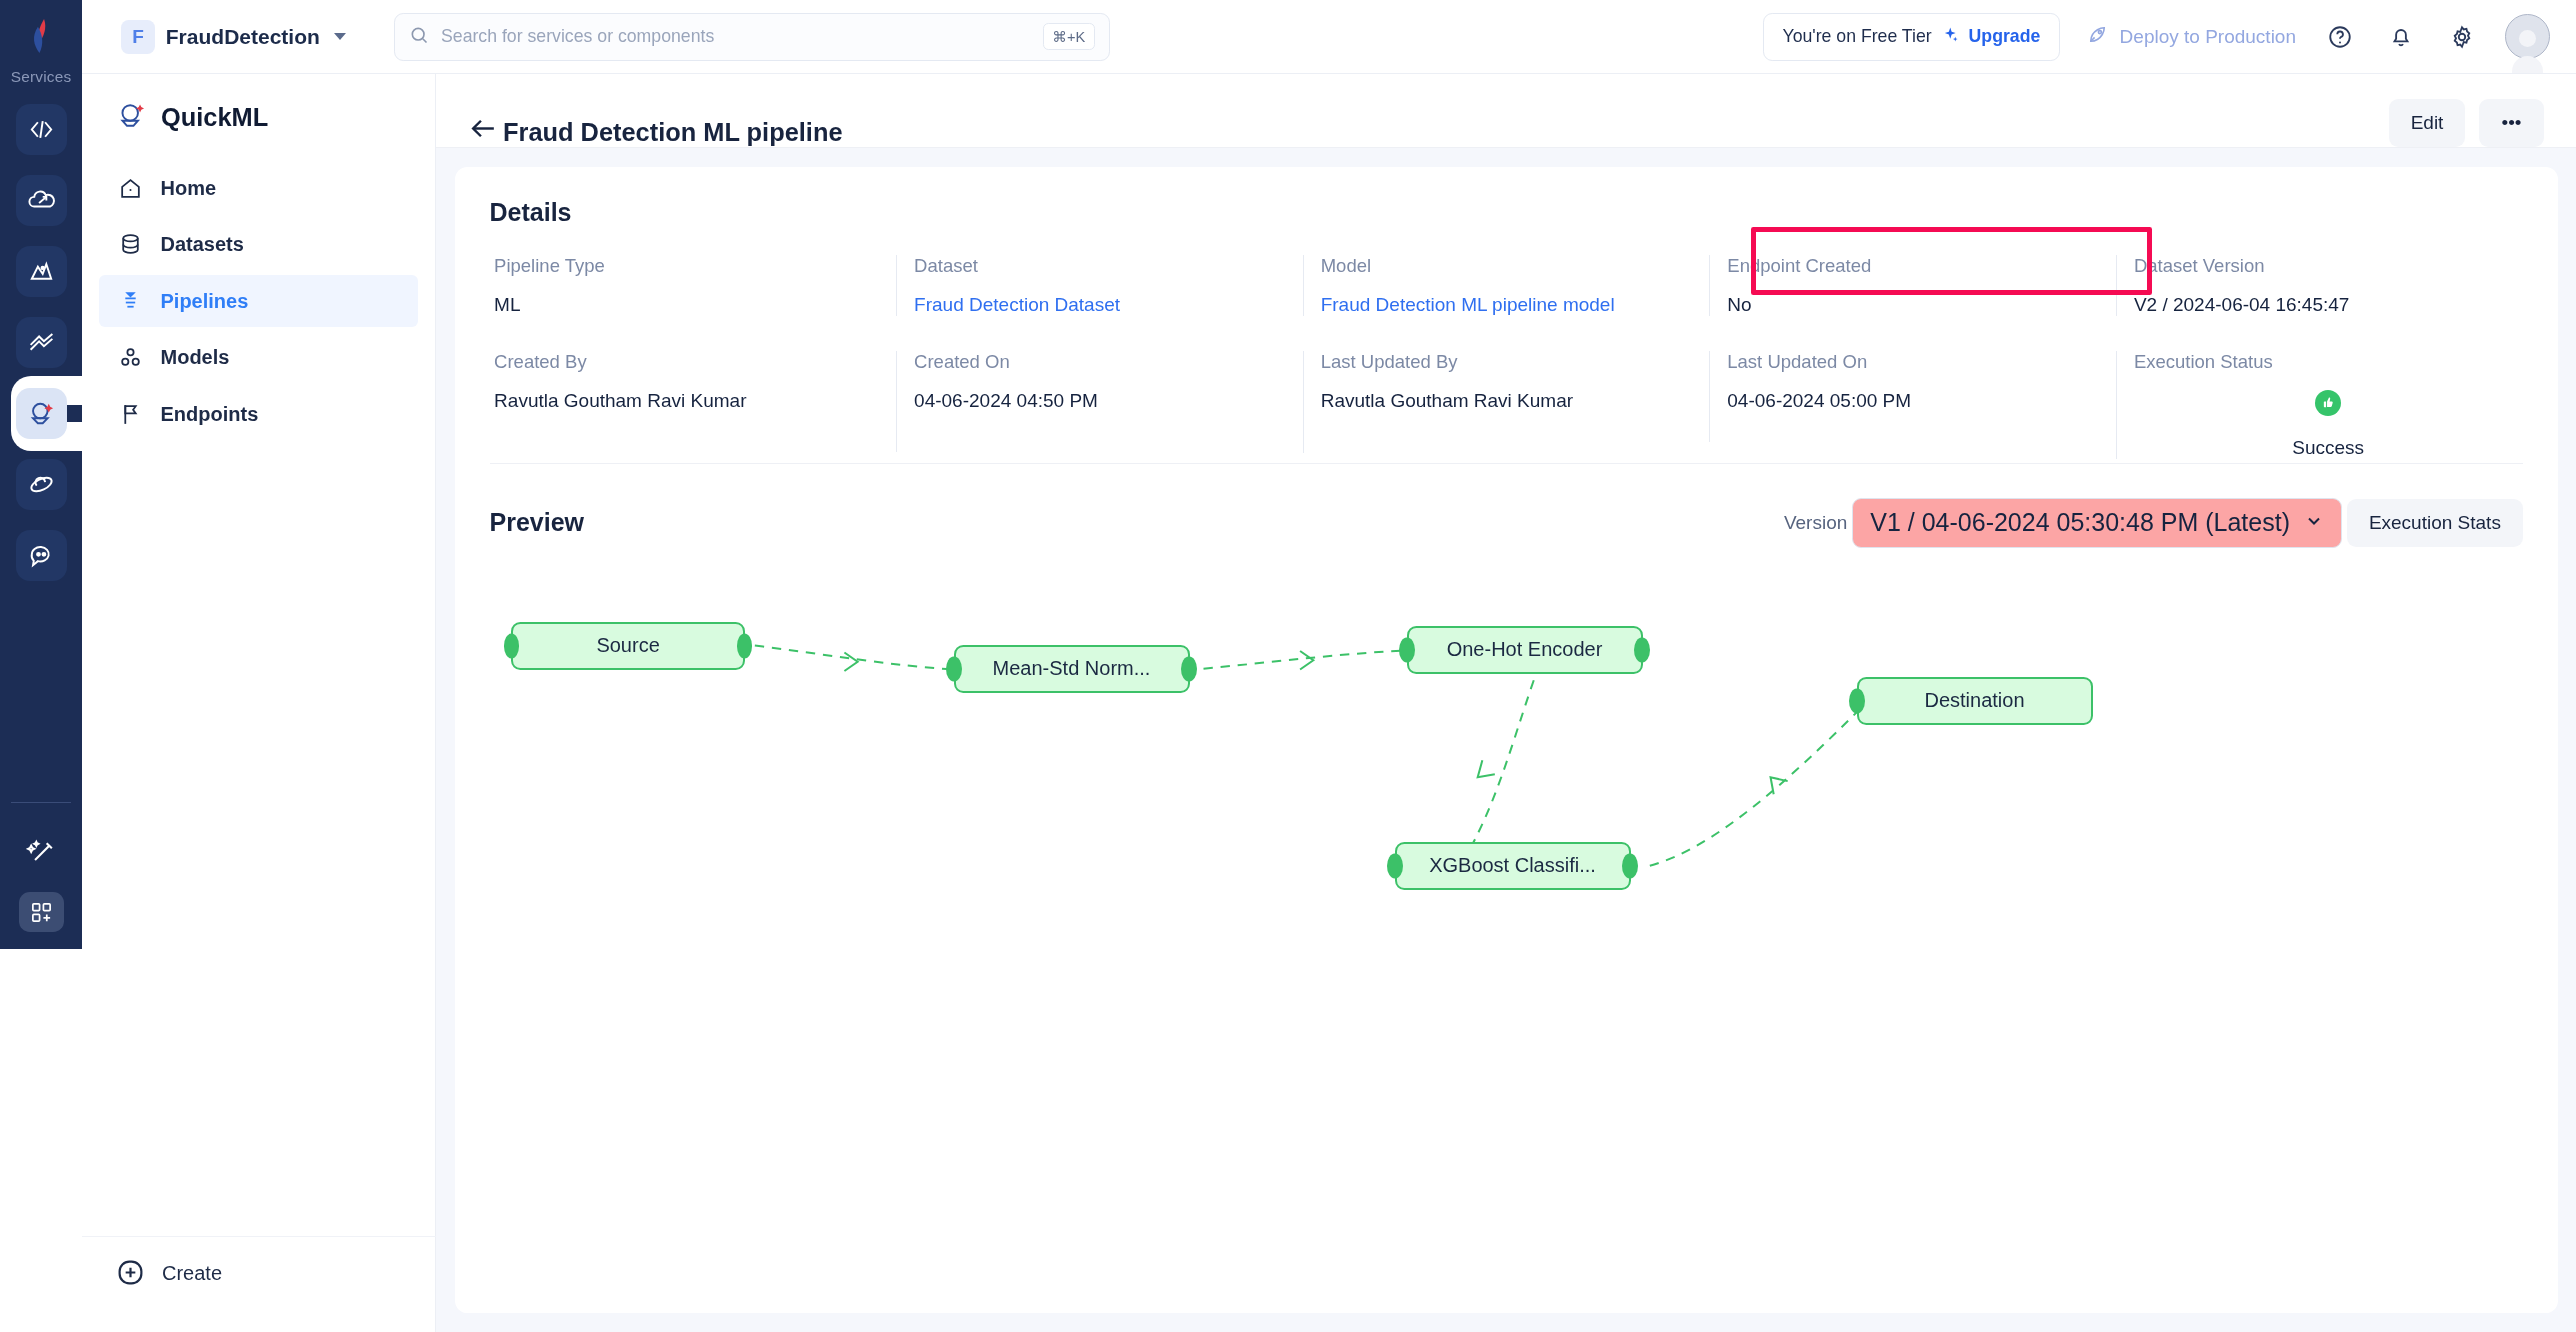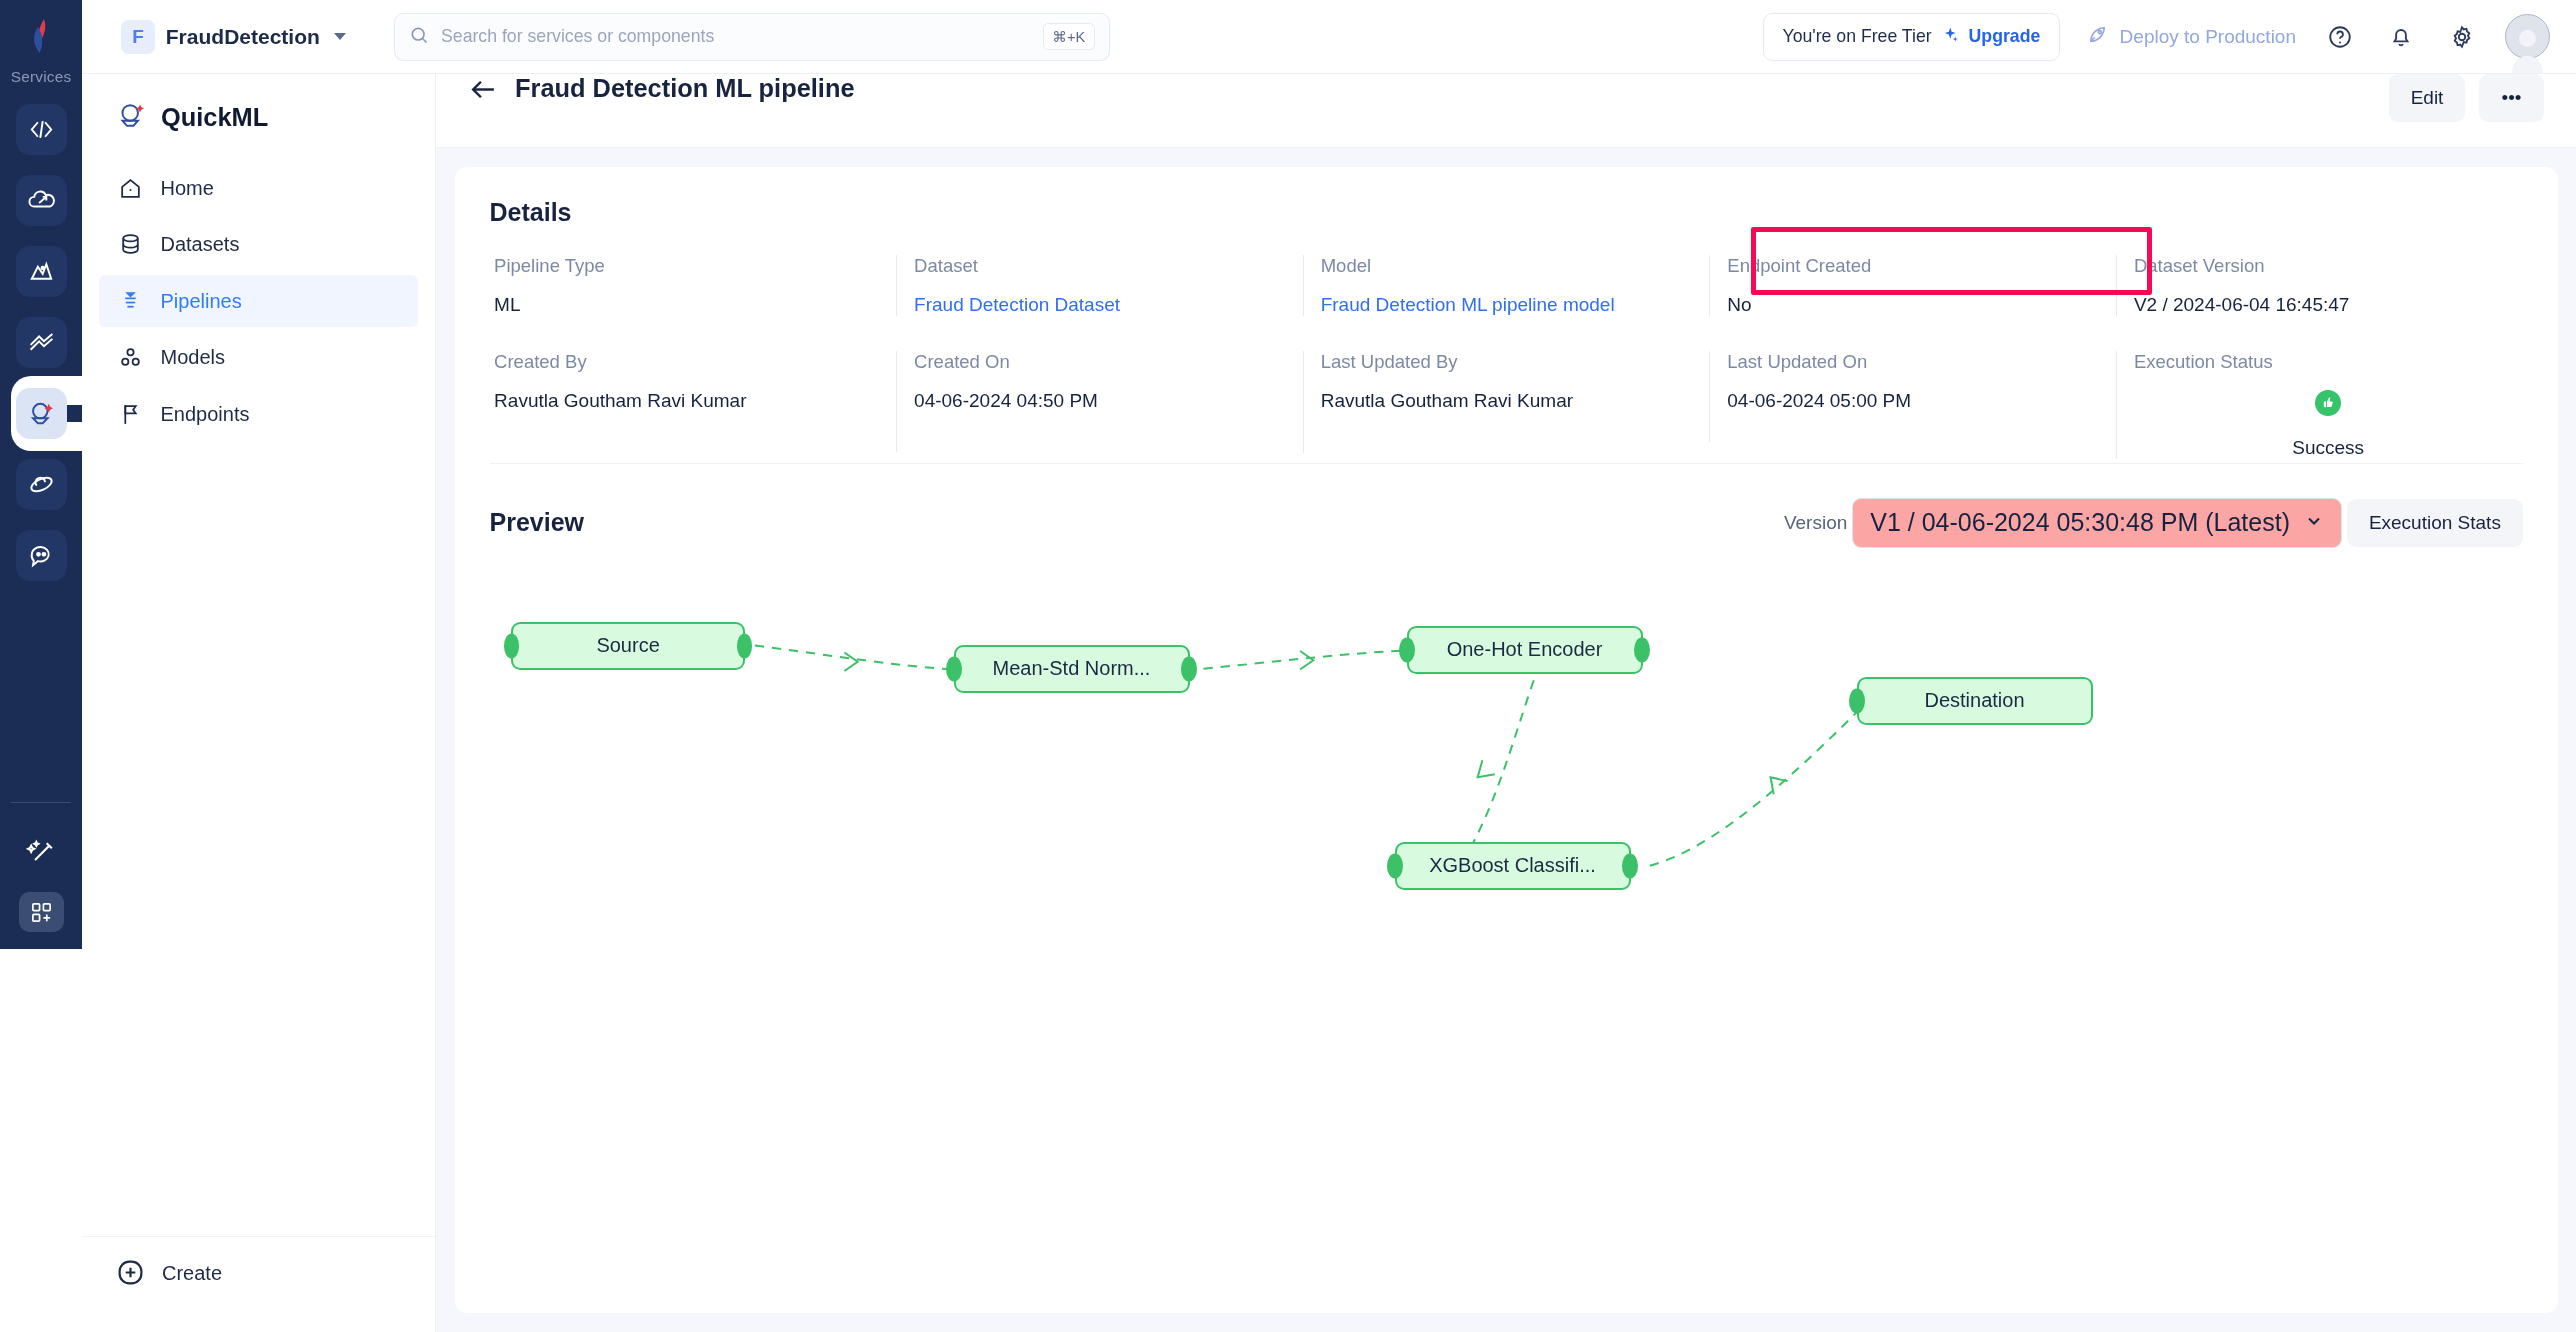--- a/index.html
+++ b/index.html
@@ -82,38 +82,38 @@
   .avatar-head{width:17px;height:17px;border-radius:50%;background:#f3f4f8;position:relative;top:-10.8px;}
   .avatar-body{width:31px;height:17px;border-radius:15.4px 15.4px 0 0;background:#f3f4f8;position:absolute;bottom:0;}
 
   
   .leftnav {
     position:absolute; left:82px; top:74px; width:354px; height:1259px;
     background:#fff; border-right:0.8px solid #eceff5;
   }
   .brand { display:flex; align-items:center; gap:14px; padding:26px 0 0 34px;}
   .brand-name { font-size:25.4px; font-weight:bold; color:#101b33; }
-  .nav-list { margin-top:28px; padding:0 17px; display:flex; flex-direction:column; gap:4.6px;}
+  .nav-list { margin-top:28px; padding:0 17px; display:flex; flex-direction:column; gap:4.6px;font-weight:bold;}
   .nav-item {
     display:flex; align-items:center; gap:17px; height:52px; padding:0 18.5px;
     border-radius:10.8px; color:#1e2b47; font-size:20px;
   }
   .nav-item.active { background:#f0f5ff; color:#2f7ef7;border-radius:6px; }
   .nav-icon { width:26px;height:26px;display:flex;align-items:center;justify-content:center;}
   .create-row {
     position:absolute; bottom:23px; left:0; width:354px; height:74px;
     display:flex; align-items:center; gap:17px; padding-left:34px;
     border-top:0.8px solid #f0f2f7;
   }
   .create-label { font-size:20px; color:#1e2b47; }
 
   
   .main { position:absolute; left:436px; top:74px; width:2140px; height:1259px; background:#fff; }
   .page-head {
-    height:74px; display:flex; align-items:flex-start; padding:0 32px; gap:16px; border-bottom:0.8px solid #eef0f5;
+    height:74px; display:flex; align-items:flex-end; padding:0 32px; gap:4px; border-bottom:0.8px solid #eef0f5;
   }
   .page-title { font-size:25.4px; color:#18243f; font-weight:600; }
   .head-actions { margin-left:auto; display:flex; gap:14px; }
   .pill-btn {
     height:48px; min-width:65px; border-radius:9.2px; background:#f3f5f9; border:none;
     font-size:19px; color:#18243f; display:flex; align-items:center; justify-content:center; padding:0 21.6px;
     font-family:"Liberation Sans", sans-serif;
   }
 
   .content { background:#f5f7fc; height:1185px; padding:18.5px; }

